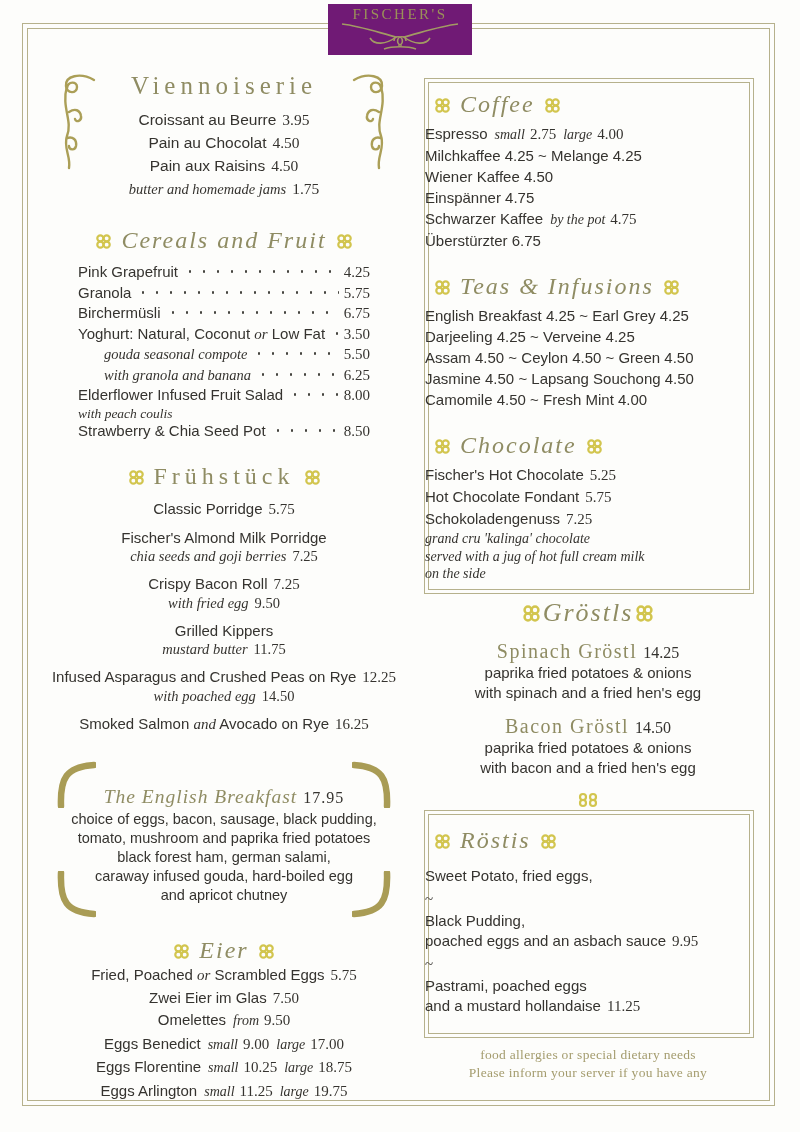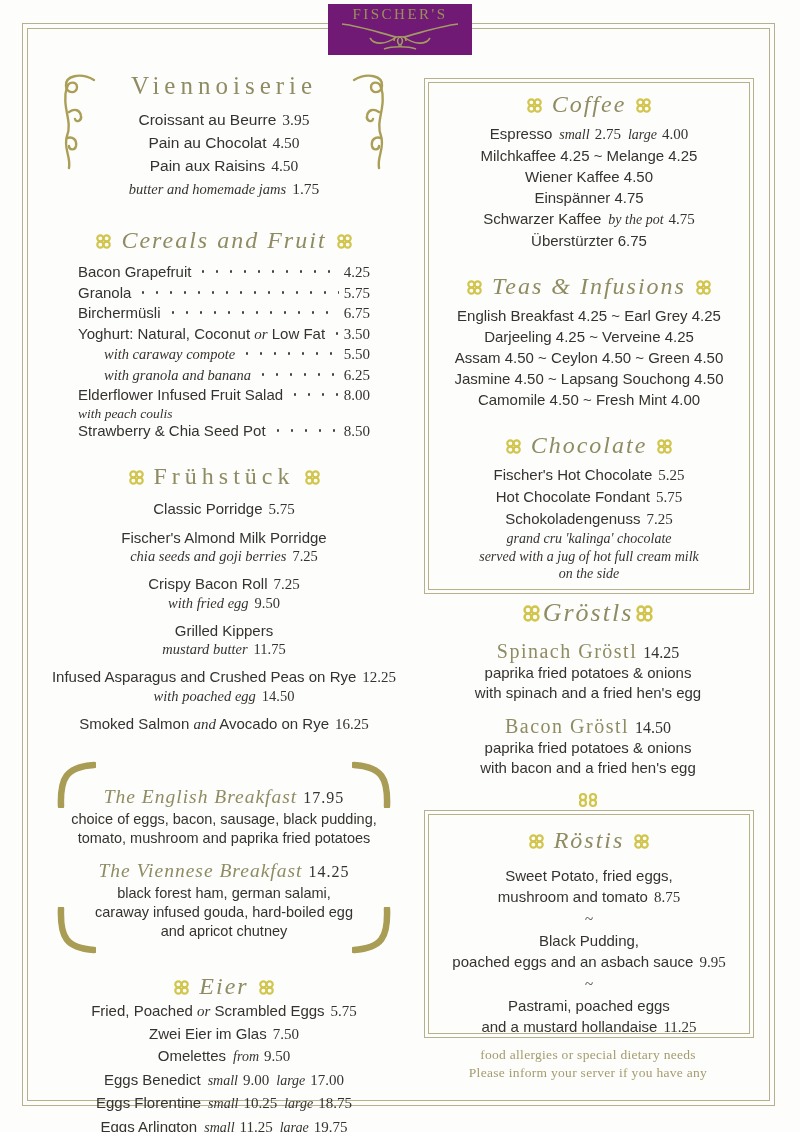--- a/index.html
+++ b/index.html
@@ -57,21 +57,21 @@
   .eb-title .price{color:#35332f;font-size:16px;font-style:normal;}
   .eb-desc{font-size:14.5px;line-height:19px;}
   .eb-v{margin-top:10px;}
   
   .sec-eier{margin-top:16px;}
   .e-item{font-size:15px;line-height:22.5px;}
   
   .gold-box{position:absolute;border:1px solid #b6b18c;background:#fdfdfb;}
   .gold-box .inner{position:absolute;inset:3px;border:1px solid #b6b18c;}
   .box-drinks{left:424px;top:78px;width:328px;height:514px;}
-  .box-content{position:relative;z-index:1;text-align:center;padding-top:12px;}
+  .box-content{position:relative;z-index:1;text-align:left;padding-top:12px;}
   .d-item{font-size:15px;line-height:21px;}
   .sec-gap{margin-top:22px;}
   .h-box{display:block;margin-bottom:5px;}
   .choc-note{font-family:"Liberation Serif",serif;font-style:italic;font-size:14px;line-height:17.5px;}
   
   .grostls{position:absolute;left:424px;top:598px;width:328px;text-align:center;}
   .grostls .h-italic .fleur{margin:0 2px;}
   .g-name{font-family:"Liberation Serif",serif;color:#8f8c63;font-size:20px;letter-spacing:1.5px;}
   .g-name .price{color:#35332f;font-size:16px;letter-spacing:0;}
   .g-desc{font-size:15px;line-height:20px;}
@@ -142,41 +142,41 @@
         </svg><span>Cereals and Fruit</span><svg class="fleur" width="17" height="17" viewBox="0 0 20 20">
           <g fill="none" stroke-width="2.6">
             <circle cx="6.3" cy="6.3" r="3.6"></circle>
             <circle cx="13.7" cy="6.3" r="3.6"></circle>
             <circle cx="6.3" cy="13.7" r="3.6"></circle>
             <circle cx="13.7" cy="13.7" r="3.6"></circle>
           </g>
         </svg></span>
     <div class="c-list">
       <div class="c-row">
-          <span class="c-name">Bacon Grapefruit</span>
+          <span class="c-name">Pink Grapefruit</span>
           <span class="dots"></span>
           <span class="c-price">4.25</span>
         </div>
       <div class="c-row">
           <span class="c-name">Granola</span>
           <span class="dots"></span>
           <span class="c-price">5.75</span>
         </div>
       <div class="c-row">
           <span class="c-name">Birchermüsli</span>
           <span class="dots"></span>
           <span class="c-price">6.75</span>
         </div>
       <div class="c-row">
           <span class="c-name"><span>Yoghurt: Natural, Coconut</span> <span class="it">or</span> <span>Low Fat</span></span>
           <span class="dots"></span>
           <span class="c-price">3.50</span>
         </div>
       <div class="c-row c-ind">
-          <span class="c-name it" style="font-size:14.5px">with caraway compote</span>
+          <span class="c-name it" style="font-size:14.5px">gouda seasonal compote</span>
           <span class="dots"></span>
           <span class="c-price">5.50</span>
         </div>
       <div class="c-row c-ind">
           <span class="c-name it" style="font-size:14.5px">with granola and banana</span>
           <span class="dots"></span>
           <span class="c-price">6.25</span>
         </div>
       <div class="c-row">
           <span class="c-name">Elderflower Infused Fruit Salad</span>
@@ -241,21 +241,20 @@
       </svg>
     <svg class="eb-corner eb-bl" width="40" height="48" viewBox="0 0 40 48">
         <path d="M5,46 C4,18 10,7 38,5" fill="none" stroke="#a99c55" stroke-width="6.5" stroke-linecap="round"></path>
       </svg>
     <svg class="eb-corner eb-br" width="40" height="48" viewBox="0 0 40 48">
         <path d="M5,46 C4,18 10,7 38,5" fill="none" stroke="#a99c55" stroke-width="6.5" stroke-linecap="round"></path>
       </svg>
     <div class="eb-title"><span>The English Breakfast</span><span class="price">17.95</span></div>
     <div class="eb-desc">choice of eggs, bacon, sausage, black pudding,</div>
     <div class="eb-desc">tomato, mushroom and paprika fried potatoes</div>
-    <div class="eb-title eb-v"><span>The Viennese Breakfast</span><span class="price">14.25</span></div>
     <div class="eb-desc">black forest ham, german salami,</div>
     <div class="eb-desc">caraway infused gouda, hard-boiled egg</div>
     <div class="eb-desc">and apricot chutney</div>
   </div>
 
   <div class="sec-eier">
     <span class="h-sec h-italic"><svg class="fleur" width="17" height="17" viewBox="0 0 20 20">
           <g fill="none" stroke-width="2.6">
             <circle cx="6.3" cy="6.3" r="3.6"></circle>
             <circle cx="13.7" cy="6.3" r="3.6"></circle>
@@ -409,21 +408,20 @@
         </svg><span>Röstis</span><svg class="fleur" width="17" height="17" viewBox="0 0 20 20">
           <g fill="none" stroke-width="2.6">
             <circle cx="6.3" cy="6.3" r="3.6"></circle>
             <circle cx="13.7" cy="6.3" r="3.6"></circle>
             <circle cx="6.3" cy="13.7" r="3.6"></circle>
             <circle cx="13.7" cy="13.7" r="3.6"></circle>
           </g>
         </svg></span>
     <div style="margin-top:10px">
       <div class="r-item">Sweet Potato, fried eggs,</div>
-      <div class="r-item"><span>mushroom and tomato</span><span class="price">8.75</span></div>
     </div>
     <div class="r-sep">~</div>
     <div>
       <div class="r-item">Black Pudding,</div>
       <div class="r-item"><span>poached eggs and an asbach sauce</span><span class="price">9.95</span></div>
     </div>
     <div class="r-sep">~</div>
     <div>
       <div class="r-item">Pastrami, poached eggs</div>
       <div class="r-item"><span>and a mustard hollandaise</span><span class="price">11.25</span></div>

